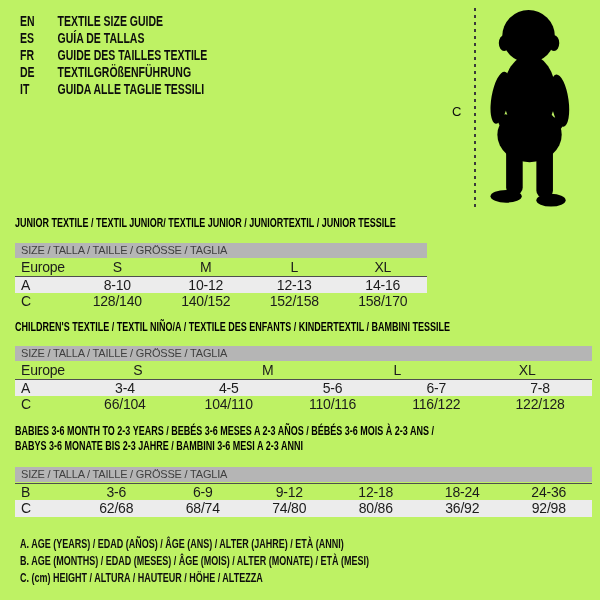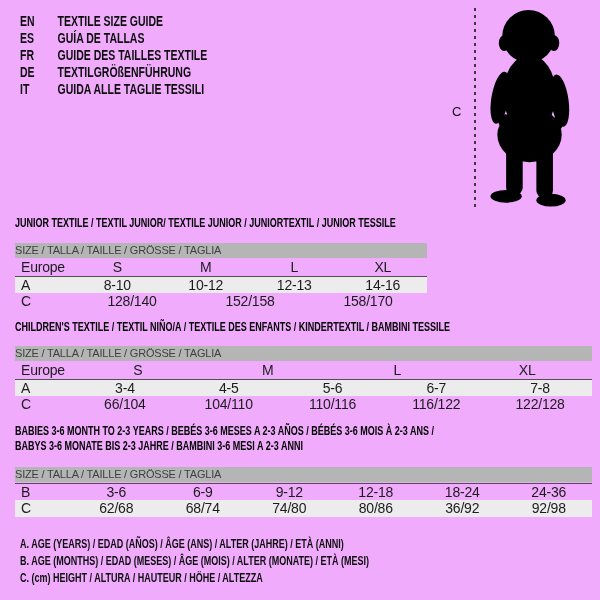--- a/index.html
+++ b/index.html
@@ -1,17 +1,17 @@
 <!DOCTYPE html>
 <html style="--bar: #b5b5b5; --shade: #ececec; --sep: #4f4f4f;"><head>
 <meta charset="utf-8">
 <style>
   html,body{margin:0;padding:0;background:#ffffff;}
   .page{
-    position:relative;width:600px;height:600px;background:#f0abfc;overflow:hidden;
+    position:relative;width:600px;height:600px;background:#bef264;overflow:hidden;
     font-family:"Liberation Sans",sans-serif;color:#111;
   }
   
   .langs{position:absolute;left:20px;top:13px;transform:scaleX(0.75);transform-origin:0 0;}
   .lang-row{display:flex;font-weight:bold;font-size:14px;line-height:17px;white-space:nowrap;color:#0d0d0d;}
   .lang-code{width:50px;flex:none;}
   
   .dash-line{
     position:absolute;left:474px;top:8px;width:2px;height:200px;
     background:repeating-linear-gradient(to bottom,#3a3a3a 0 3px,transparent 3px 7px);
@@ -27,21 +27,21 @@
   .title-junior{top:216px;}
   .title-children{top:320px;}
   .title-babies{top:424px;}
   
   .table-block{position:absolute;left:15px;}
   .tb-junior{top:243px;width:412px;}
   .tb-children{top:346px;width:577px;}
   .tb-babies{top:467px;width:577px;}
   .size-bar{
     height:15px;line-height:15px;background:var(--bar,#b5b5b5);
-    color:#3f3f3f;font-size:11px;letter-spacing:-0.2px;
+    color:#3f3f3f;font-size:11px;padding-left:6px;letter-spacing:-0.2px;
     margin-bottom:1px;white-space:nowrap;overflow:hidden;
   }
   .trow{display:flex;height:17px;line-height:17px;font-size:14px;color:#1c1c1c;box-sizing:border-box;letter-spacing:-0.2px;}
   .trow .tcell{flex:1;text-align:center;}
   .trow .tcell.label{flex:none;width:52px;text-align:left;padding-left:6px;}
   .trow.first-data{border-top:1px solid var(--sep,#4f4f4f);}
   .trow.shaded{background:var(--shade,#ececec);}
   
   .footnotes{position:absolute;left:20px;top:536px;transform:scaleX(0.75);transform-origin:0 0;}
   .footnote{font-weight:bold;font-size:12px;line-height:17px;white-space:nowrap;color:#0d0d0d;}
@@ -108,20 +108,21 @@
         <div class="trow first-data shaded">
           <div class="tcell label">A</div>
           <div class="tcell">8-10</div>
           <div class="tcell">10-12</div>
           <div class="tcell">12-13</div>
           <div class="tcell">14-16</div>
         </div>
         <div class="trow ">
           <div class="tcell label">C</div>
           <div class="tcell">128/140</div>
+          <div class="tcell">140/152</div>
           <div class="tcell">152/158</div>
           <div class="tcell">158/170</div>
         </div>
       </div>
   </div>
 
   <div class="section-title title-children">CHILDREN'S TEXTILE / TEXTIL NIÑO/A / TEXTILE DES ENFANTS / KINDERTEXTIL / BAMBINI TESSILE</div>
   <div class="table-block tb-children">
     <div class="size-bar">SIZE / TALLA / TAILLE / GRÖSSE / TAGLIA</div>
     <div class="table-rows">

